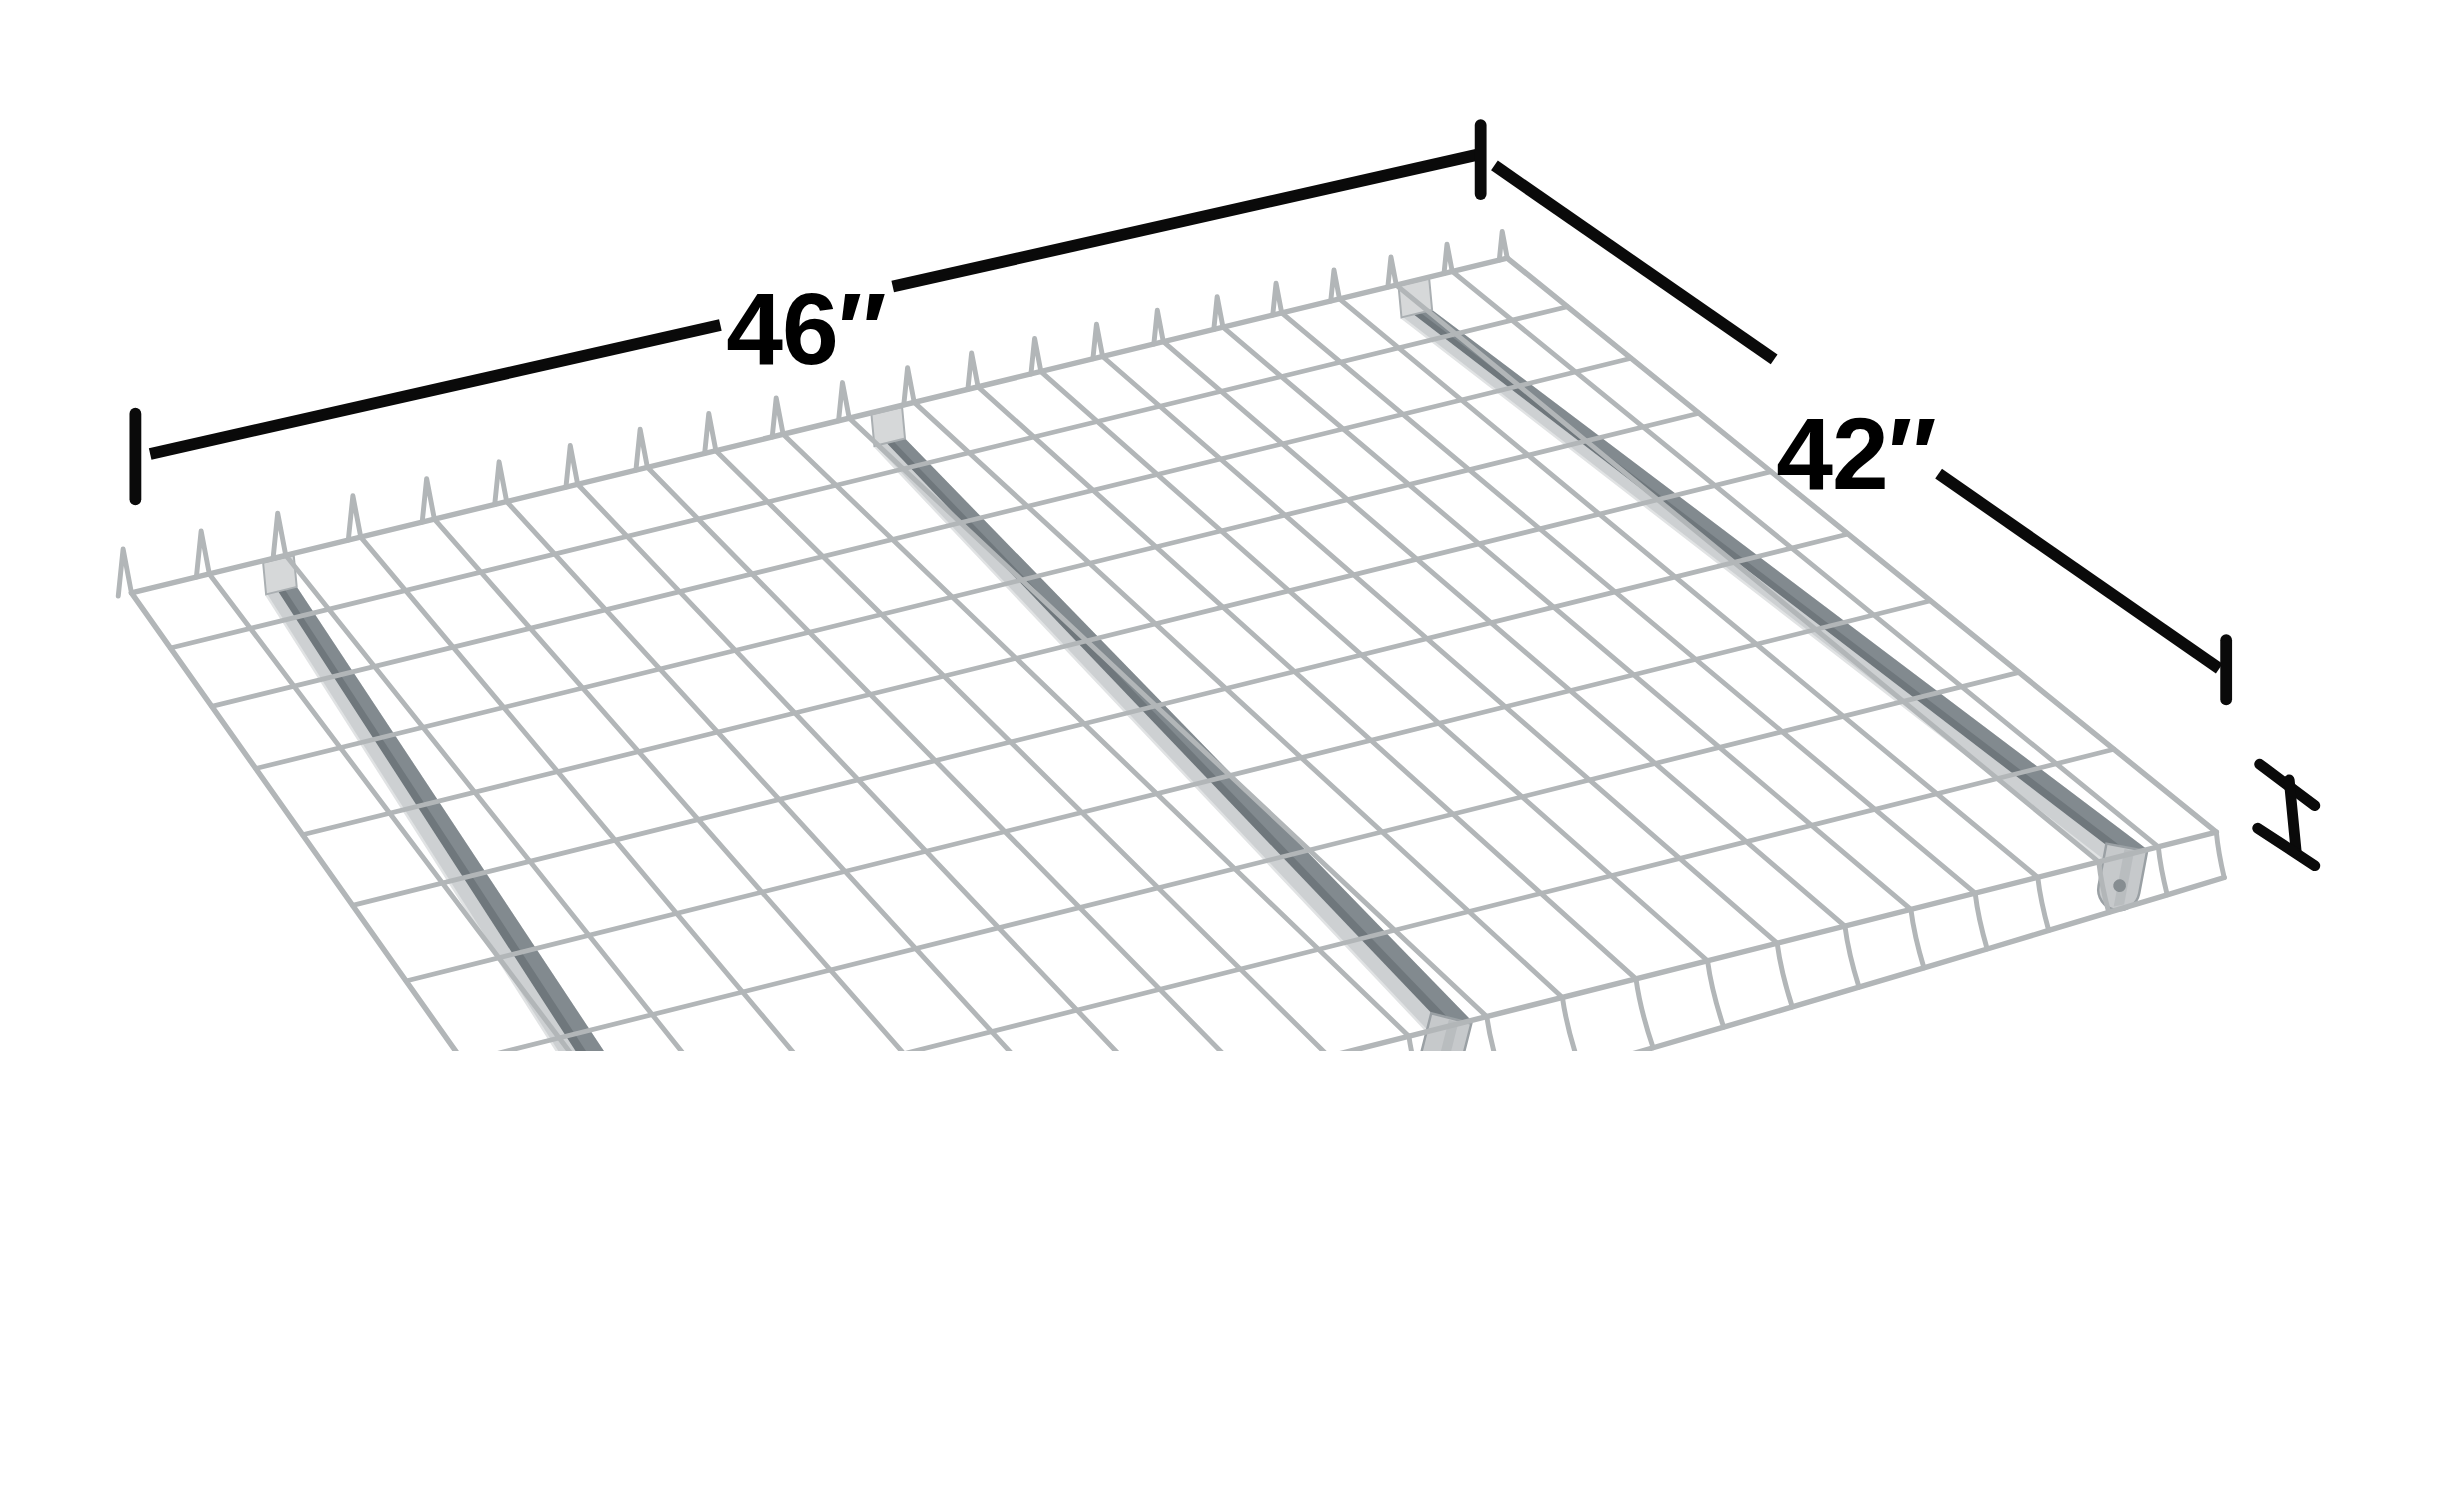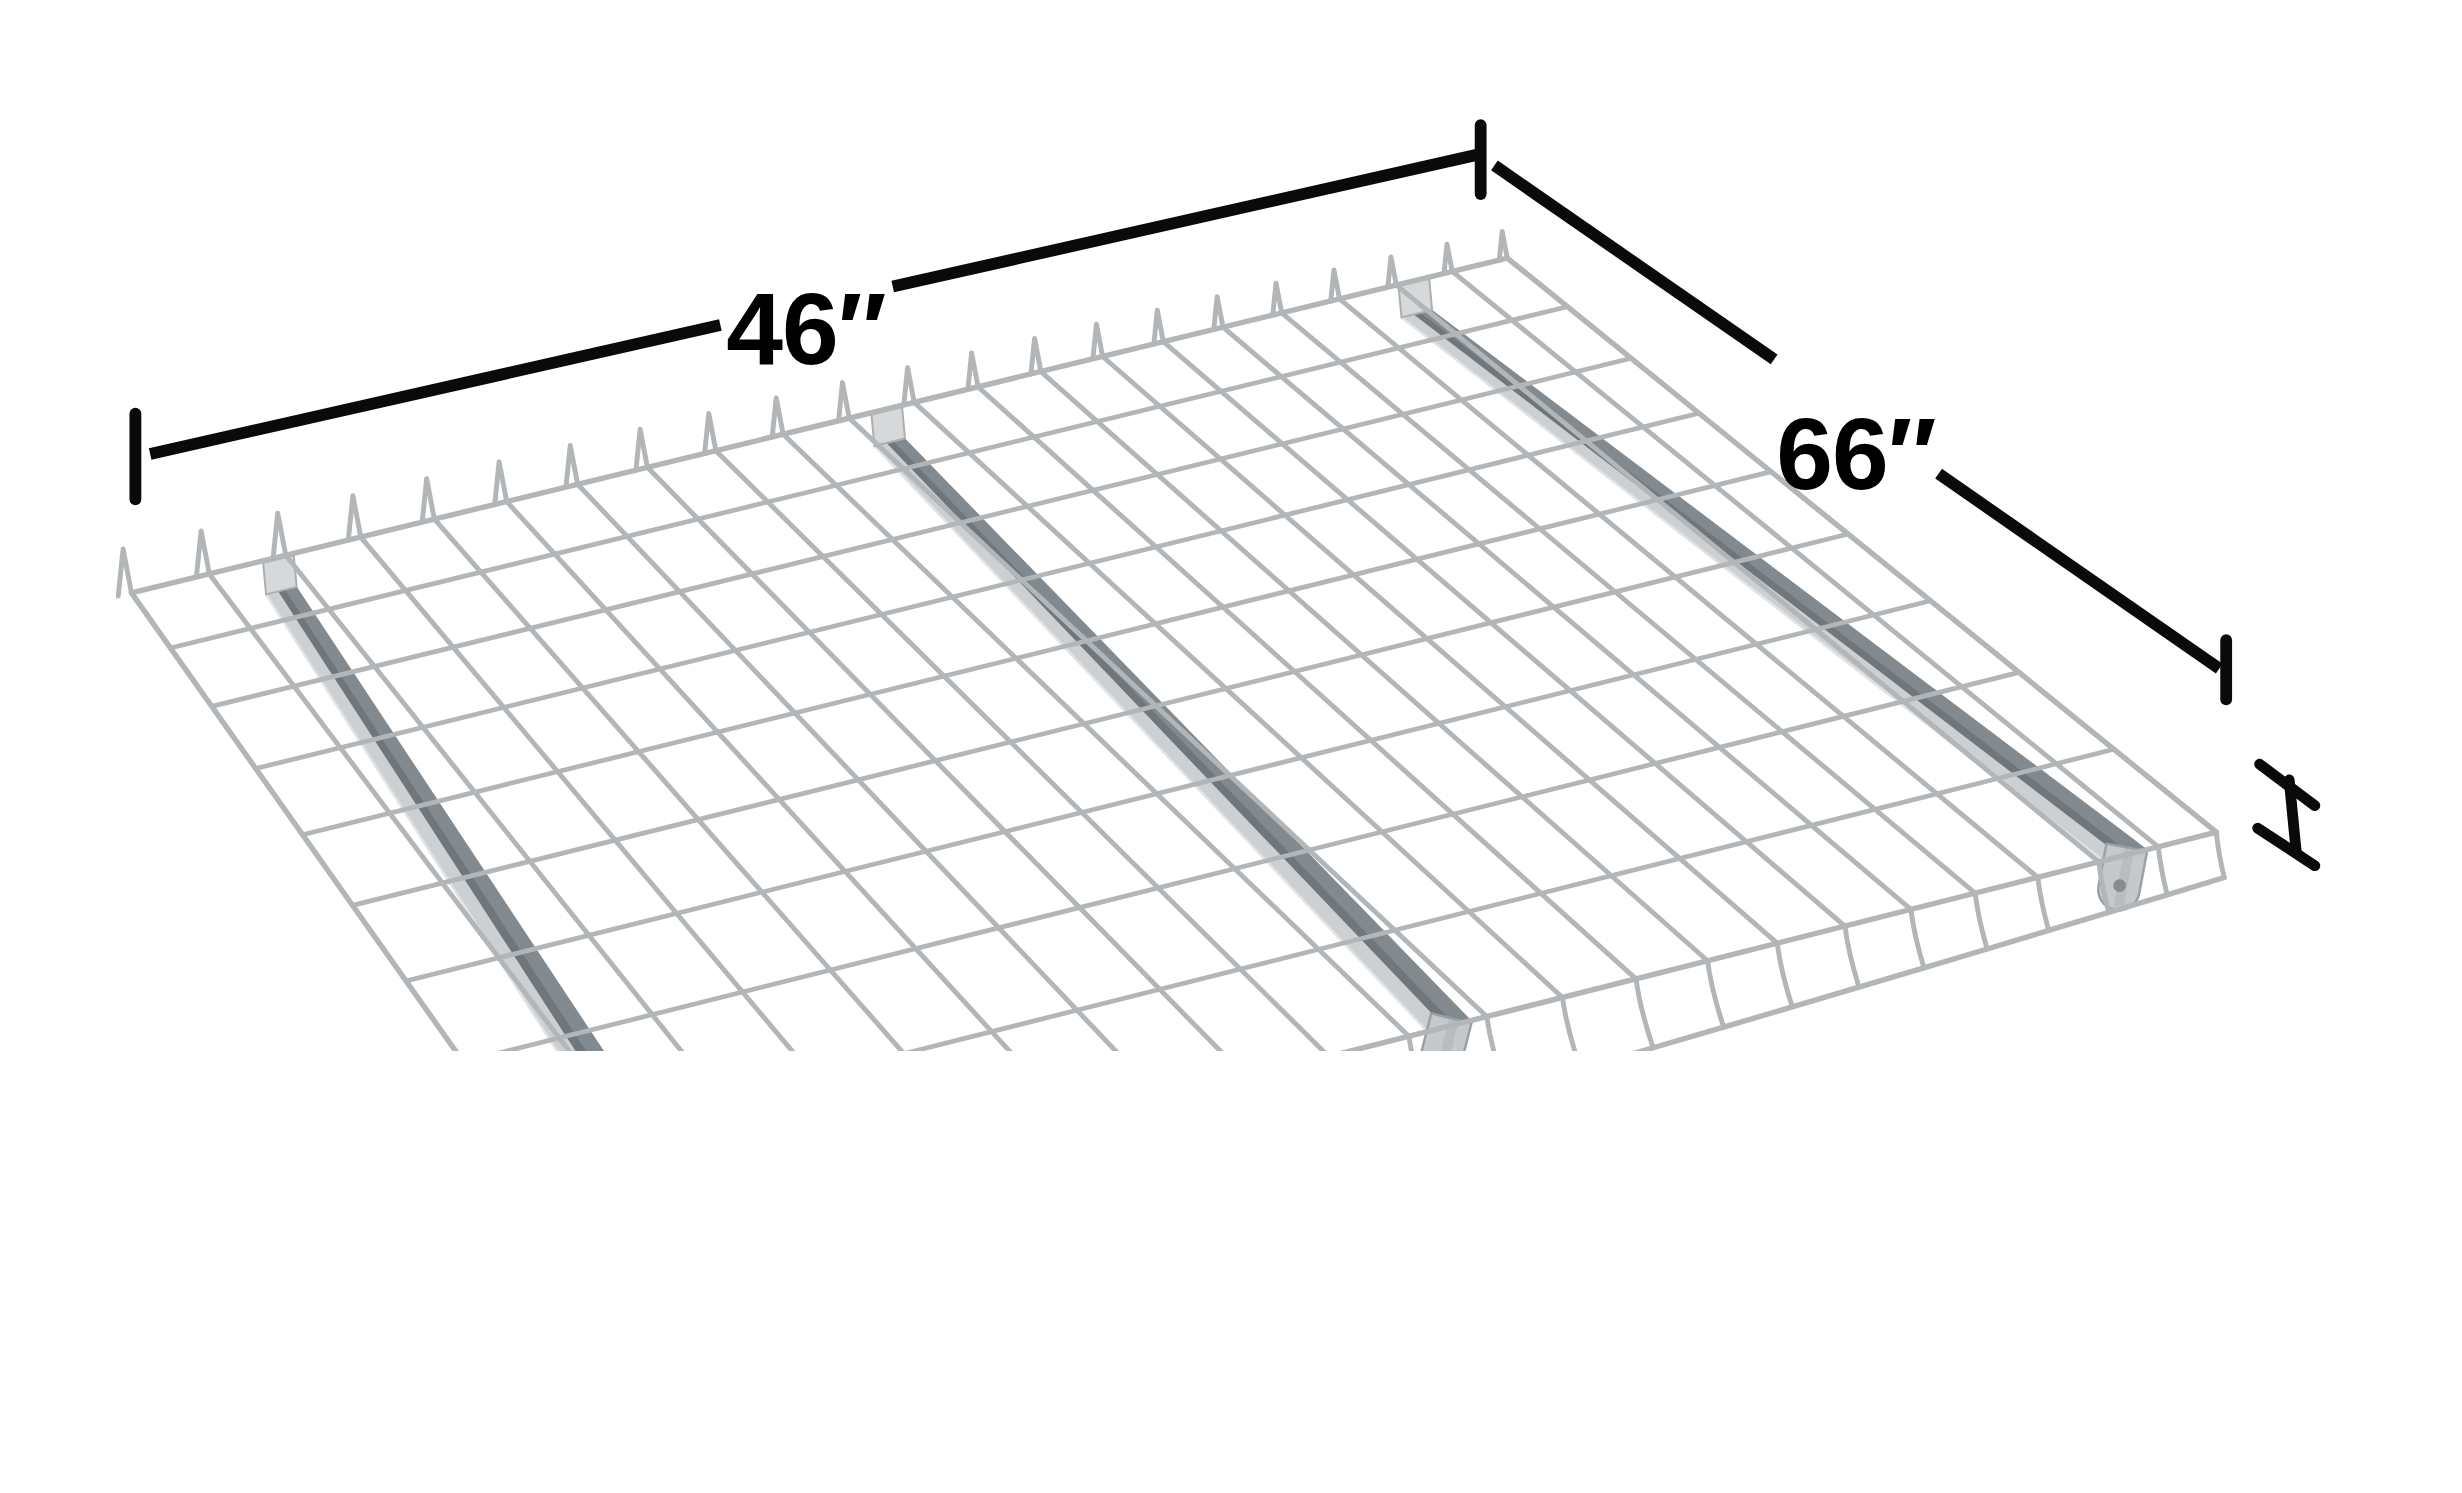--- a/index.html
+++ b/index.html
@@ -182,16 +182,16 @@
       </g>
       <g>
         <line x1="2294" y1="776" x2="2350" y2="818" stroke="#0a0a0a" stroke-width="11" stroke-linecap="round"></line>
         <line x1="2324" y1="792" x2="2331" y2="864" stroke="#0a0a0a" stroke-width="11" stroke-linecap="round"></line>
         <line x1="2292" y1="841" x2="2350" y2="879" stroke="#0a0a0a" stroke-width="11" stroke-linecap="round"></line>
       </g>
     </svg>
 
   <div class="dim-label" id="width-label">46″</div>
 
-  <div class="dim-label" id="depth-label">66″</div>
+  <div class="dim-label" id="depth-label">42″</div>
 
 </div>
 
 
 </body></html>

